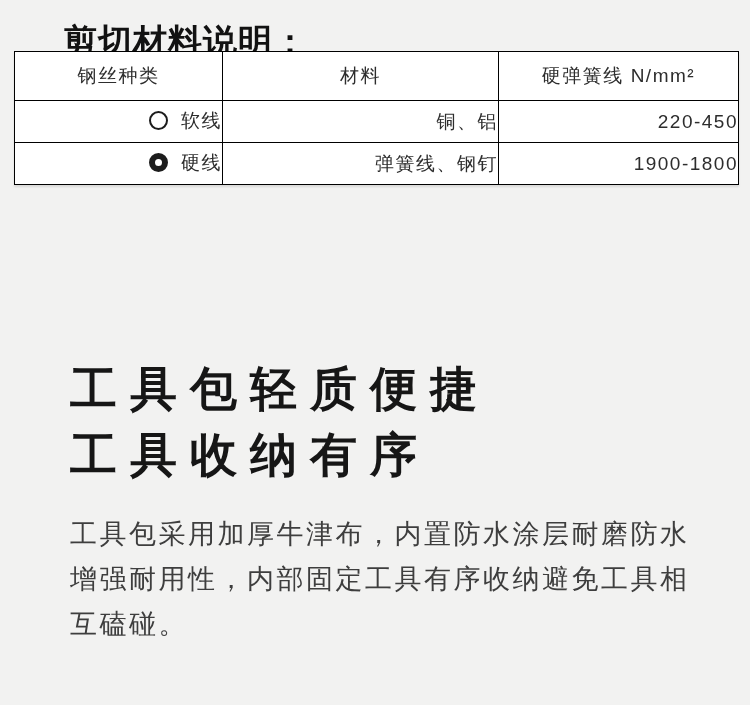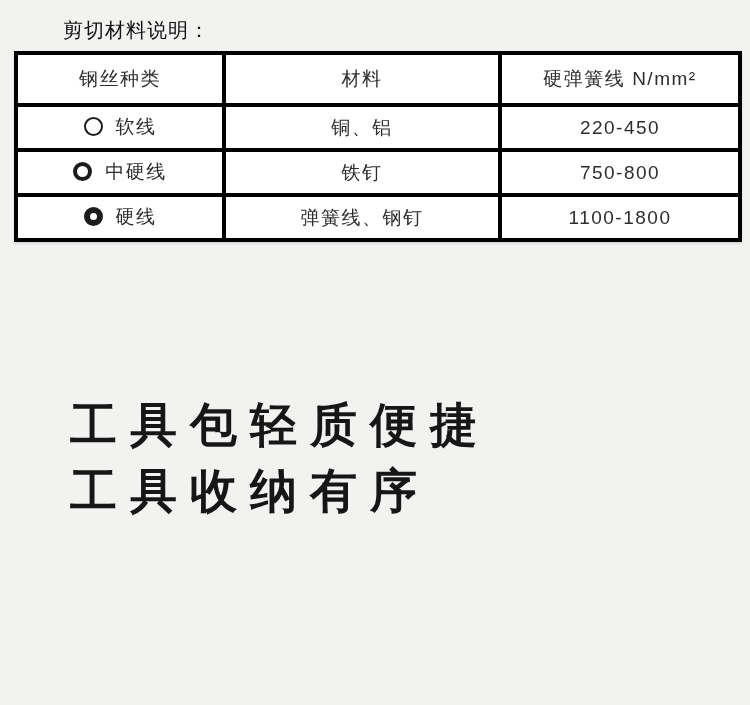--- a/index.html
+++ b/index.html
@@ -13,23 +13,23 @@
     height: 705px;
     background: #f2f2f1;
     overflow: hidden;
   }
 
   
   .section-title {
     position: absolute;
     left: 63px;
     top: -3px;
-    font-size: 20px;
+    font-size: 34px;
     line-height: 32px;
-    font-weight: normal;
+    font-weight: bold;
     color: #121212;
     letter-spacing: 1px;
   }
 
   
   .spec-table {
     position: absolute;
     left: 14px;
     top: 51px;
     width: 724px;
@@ -38,29 +38,29 @@
     background: #ffffff;
     border: 1px solid #808080;
     box-shadow: 0 2px 2px rgba(0,0,0,0.10);
     font-size: 19px;
     color: #2d2d2d;
   }
   .spec-table col.c1 { width: 208px; }
   .spec-table col.c2 { width: 276px; }
   .spec-table col.c3 { width: 240px; }
   .spec-table th, .spec-table td {
-    border: 4px solid #000000;
+    border: 1px solid #000000;
     text-align: center;
     vertical-align: middle;
     padding: 0;
     font-weight: normal;
     letter-spacing: 1.5px;
   }
   .spec-table thead th { height: 48px; }
-  .spec-table tbody td { height: 41px; }
+  .spec-table tbody td { height: 41px; text-align: right; }
 
   .type-cell {
     display: inline-flex;
     align-items: center;
     gap: 13px;
   }
   .wire-icon {
     display: inline-block;
     width: 19px;
     height: 19px;
@@ -77,21 +77,20 @@
   .big-heading {
     position: absolute;
     left: 70px;
     top: 356px;
     font-size: 47px;
     line-height: 66px;
     font-weight: bold;
     color: #161616;
     letter-spacing: 13px;
     white-space: pre-line;
-    margin-top: 36px;
   }
 
   
   .body-paragraph {
     position: absolute;
     left: 70px;
     top: 512px;
     width: 650px;
     font-size: 27px;
     line-height: 45px;
@@ -127,37 +126,30 @@
             <span class="wire-icon ring-thin"></span>
             <span>软线</span>
           </span>
         </td>
         <td>铜、铝</td>
         <td>220-450</td>
       </tr>
       <tr>
         <td>
           <span class="type-cell">
-            <span class="wire-icon ring-medium"></span>
-            <span>中硬线</span>
-          </span>
-        </td>
-        <td>铁钉</td>
-        <td>750-800</td>
-      </tr>
-      <tr>
-        <td>
-          <span class="type-cell">
             <span class="wire-icon ring-thick"></span>
             <span>硬线</span>
           </span>
         </td>
         <td>弹簧线、钢钉</td>
-        <td>1100-1800</td>
+        <td>1900-1800</td>
       </tr>
     </tbody>
   </table>
 
   <div class="big-heading">工具包轻质便捷
 工具收纳有序</div>
 
+  <div class="body-paragraph">工具包采用加厚牛津布，内置防水涂层耐磨防水
+增强耐用性，内部固定工具有序收纳避免工具相
+互磕碰。</div>
 
 </div>
 
 </body></html>

